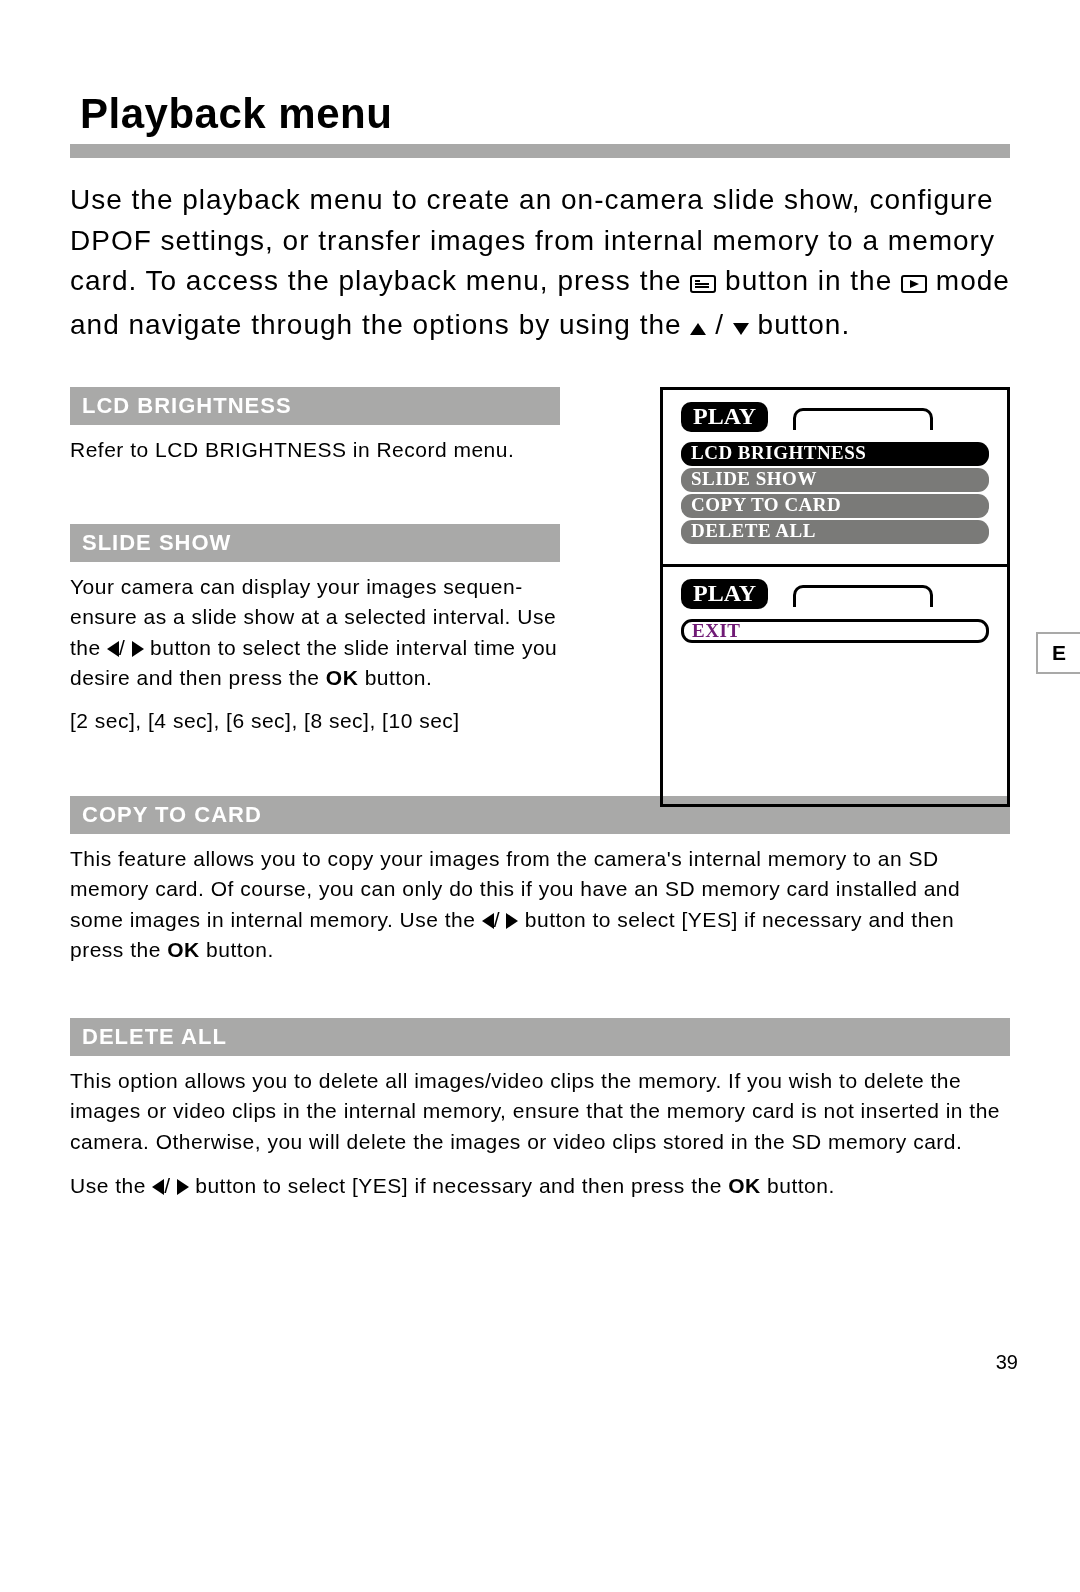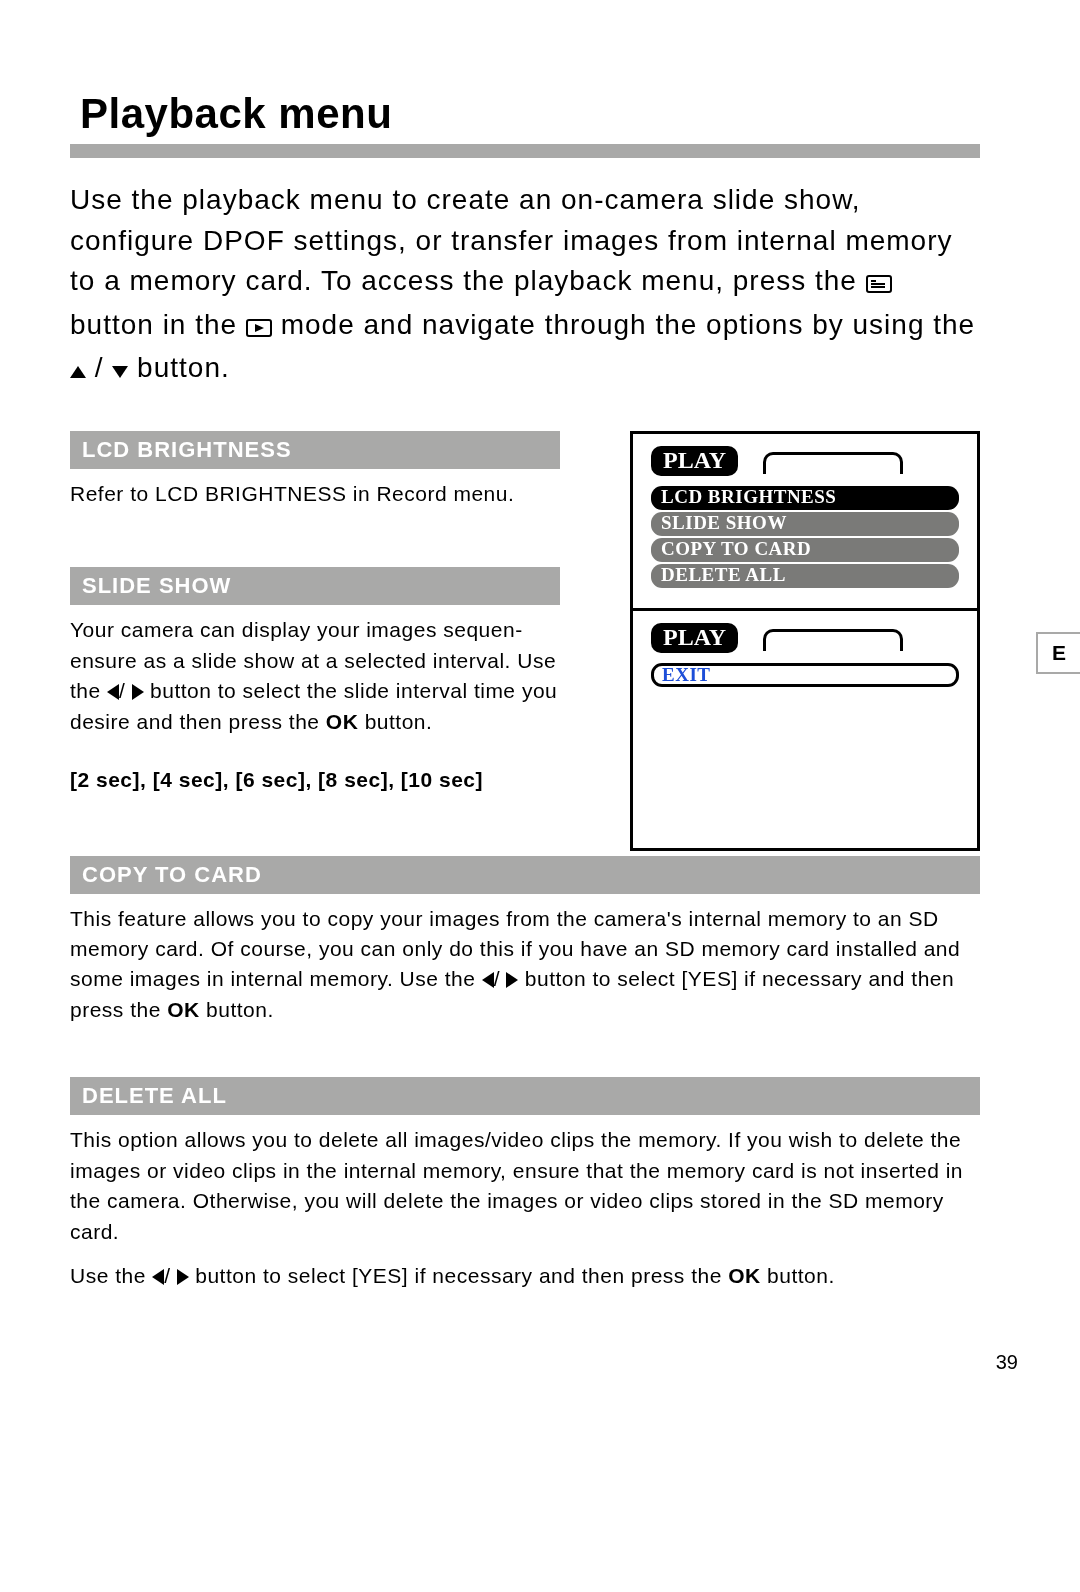--- a/index.html
+++ b/index.html
@@ -1,21 +1,21 @@
 <!DOCTYPE html>
 <html><head>
 <meta charset="utf-8">
 <style>
   * { box-sizing: border-box; margin: 0; padding: 0; }
   html, body { width: 1080px; height: 1592px; background: #fff; font-family: Arial, Helvetica, sans-serif; color: #000; }
   .page {
     position: relative;
     width: 1080px;
     height: 1592px;
-    padding: 90px 100px 0 70px;
+    padding: 90px 70px 0 70px;
   }
   .title {
     font-size: 42px;
     font-weight: bold;
     letter-spacing: 0.5px;
     padding-left: 10px;
     padding-bottom: 6px;
   }
   .title-underline {
     height: 14px;
@@ -44,21 +44,21 @@
     margin-bottom: 10px;
   }
   .section-bar.narrow { width: 490px; }
   .section-bar.full { width: 100%; }
   .body-text {
     font-size: 21px;
     line-height: 1.45;
     letter-spacing: 0.5px;
   }
   .body-text.narrow { width: 510px; }
-  .interval-list { margin-top: 28px; font-weight: bold; }
+  .interval-list { margin-top: 12px; }
   .two-col {
     position: relative;
   }
   .lcd-panel-wrap {
     position: absolute;
     top: 0;
     right: 0;
     width: 350px;
   }
   .lcd-box {
@@ -104,21 +104,21 @@
     color: #fff;
     background: #7a7a78;
     border-radius: 11px;
     padding: 0px 10px 2px 10px;
     margin-bottom: 2px;
     letter-spacing: 0.5px;
   }
   .menu-item.selected { background: #000; }
   .menu-item.plain {
     background: transparent;
-    color: #1d4ed8;
+    color: #701a75;
     border: 3px solid #000;
     padding: 0 8px 0 8px;
     line-height: 18px;
   }
   .page-number {
     position: absolute;
     bottom: 218px;
     right: 62px;
     font-size: 20px;
   }

